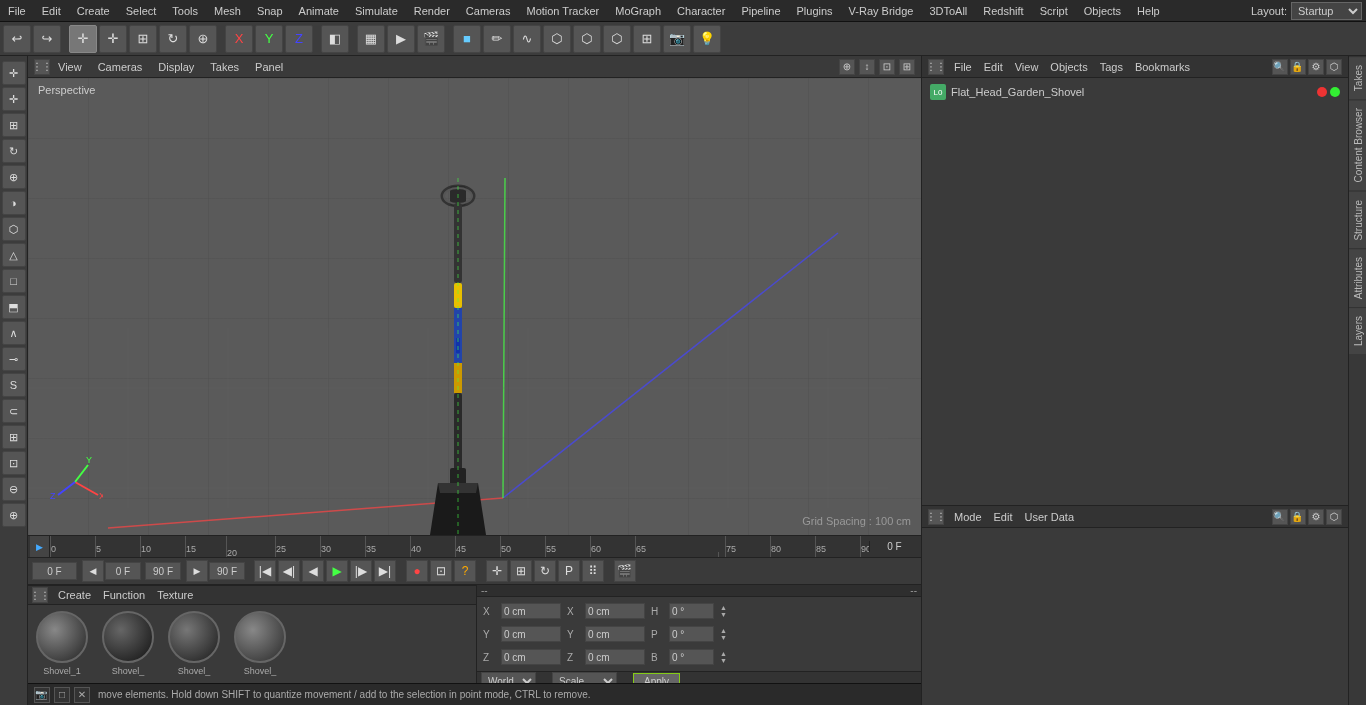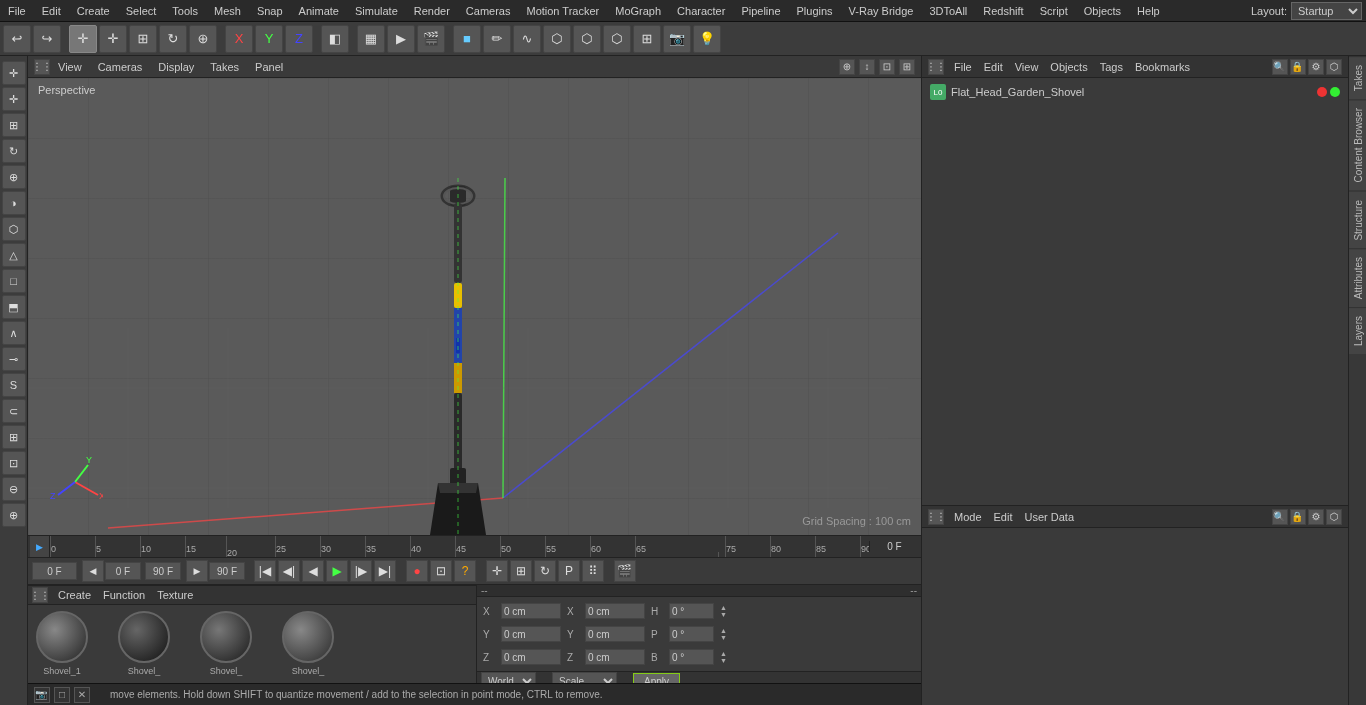--- a/index.html
+++ b/index.html
@@ -191,21 +191,21 @@
       background: #555; border: 1px solid #444; color: #ccc; font-size: 10px; height: 18px; padding: 0 2px;
     }
     .coord-bar-btn {
       padding: 2px 10px; background: #666; border: 1px solid #84cc16; color: #ccc; cursor: pointer; font-size: 10px;
     }
     #mat-header-bar {
       height: 20px; background: #333; display: flex; align-items: center; padding: 0 4px;
       border-bottom: 1px solid #222; border-top: 1px solid #222;
     }
     #mat-header-bar .mhb-item { padding: 0 6px; color: #ccc; cursor: pointer; font-size: 11px; }
-    #mat-content { display: flex; align-items: center; padding: 4px; gap: 22px; }
+    #mat-content { display: flex; align-items: center; padding: 4px; gap: 6px; }
 
     .viewport-icon-btn {
       width: 16px; height: 16px; background: #555; border: 1px solid #444;
       display: flex; align-items: center; justify-content: center; cursor: pointer; color: #ccc; font-size: 10px;
     }
 
     
     #app-wrapper { display: flex; flex-direction: column; width: 1366px; height: 705px; }
     #content-row { display: flex; flex: 1; overflow: hidden; }
     #center-col { display: flex; flex-direction: column; flex: 1; overflow: hidden; }
@@ -599,21 +599,21 @@
           </div>
         </div>
       </div>
 
       <div id="status-bar">
         <div style="display:flex; align-items:center; gap:4px;">
           <div style="width:16px;height:16px;background:#333;border:1px solid #555;display:flex;align-items:center;justify-content:center;">📷</div>
           <div style="width:16px;height:16px;background:#333;border:1px solid #555;display:flex;align-items:center;justify-content:center;">□</div>
           <div style="width:16px;height:16px;background:#333;border:1px solid #555;display:flex;align-items:center;justify-content:center;">✕</div>
         </div>
-        <span style="margin-left:20px;">move elements. Hold down SHIFT to quantize movement / add to the selection in point mode, CTRL to remove.</span>
+        <span style="margin-left:8px;">move elements. Hold down SHIFT to quantize movement / add to the selection in point mode, CTRL to remove.</span>
       </div>
 
     </div>
 
     <div id="right-panel" style="position:relative;">
 
       <div style="position:absolute;right:0;top:0;bottom:0;width:18px;background:#383838;border-left:1px solid #222;display:flex;flex-direction:column;z-index:10;">
         <div class="rst-tab">Takes</div>
         <div class="rst-tab">Content Browser</div>
         <div class="rst-tab">Structure</div>

